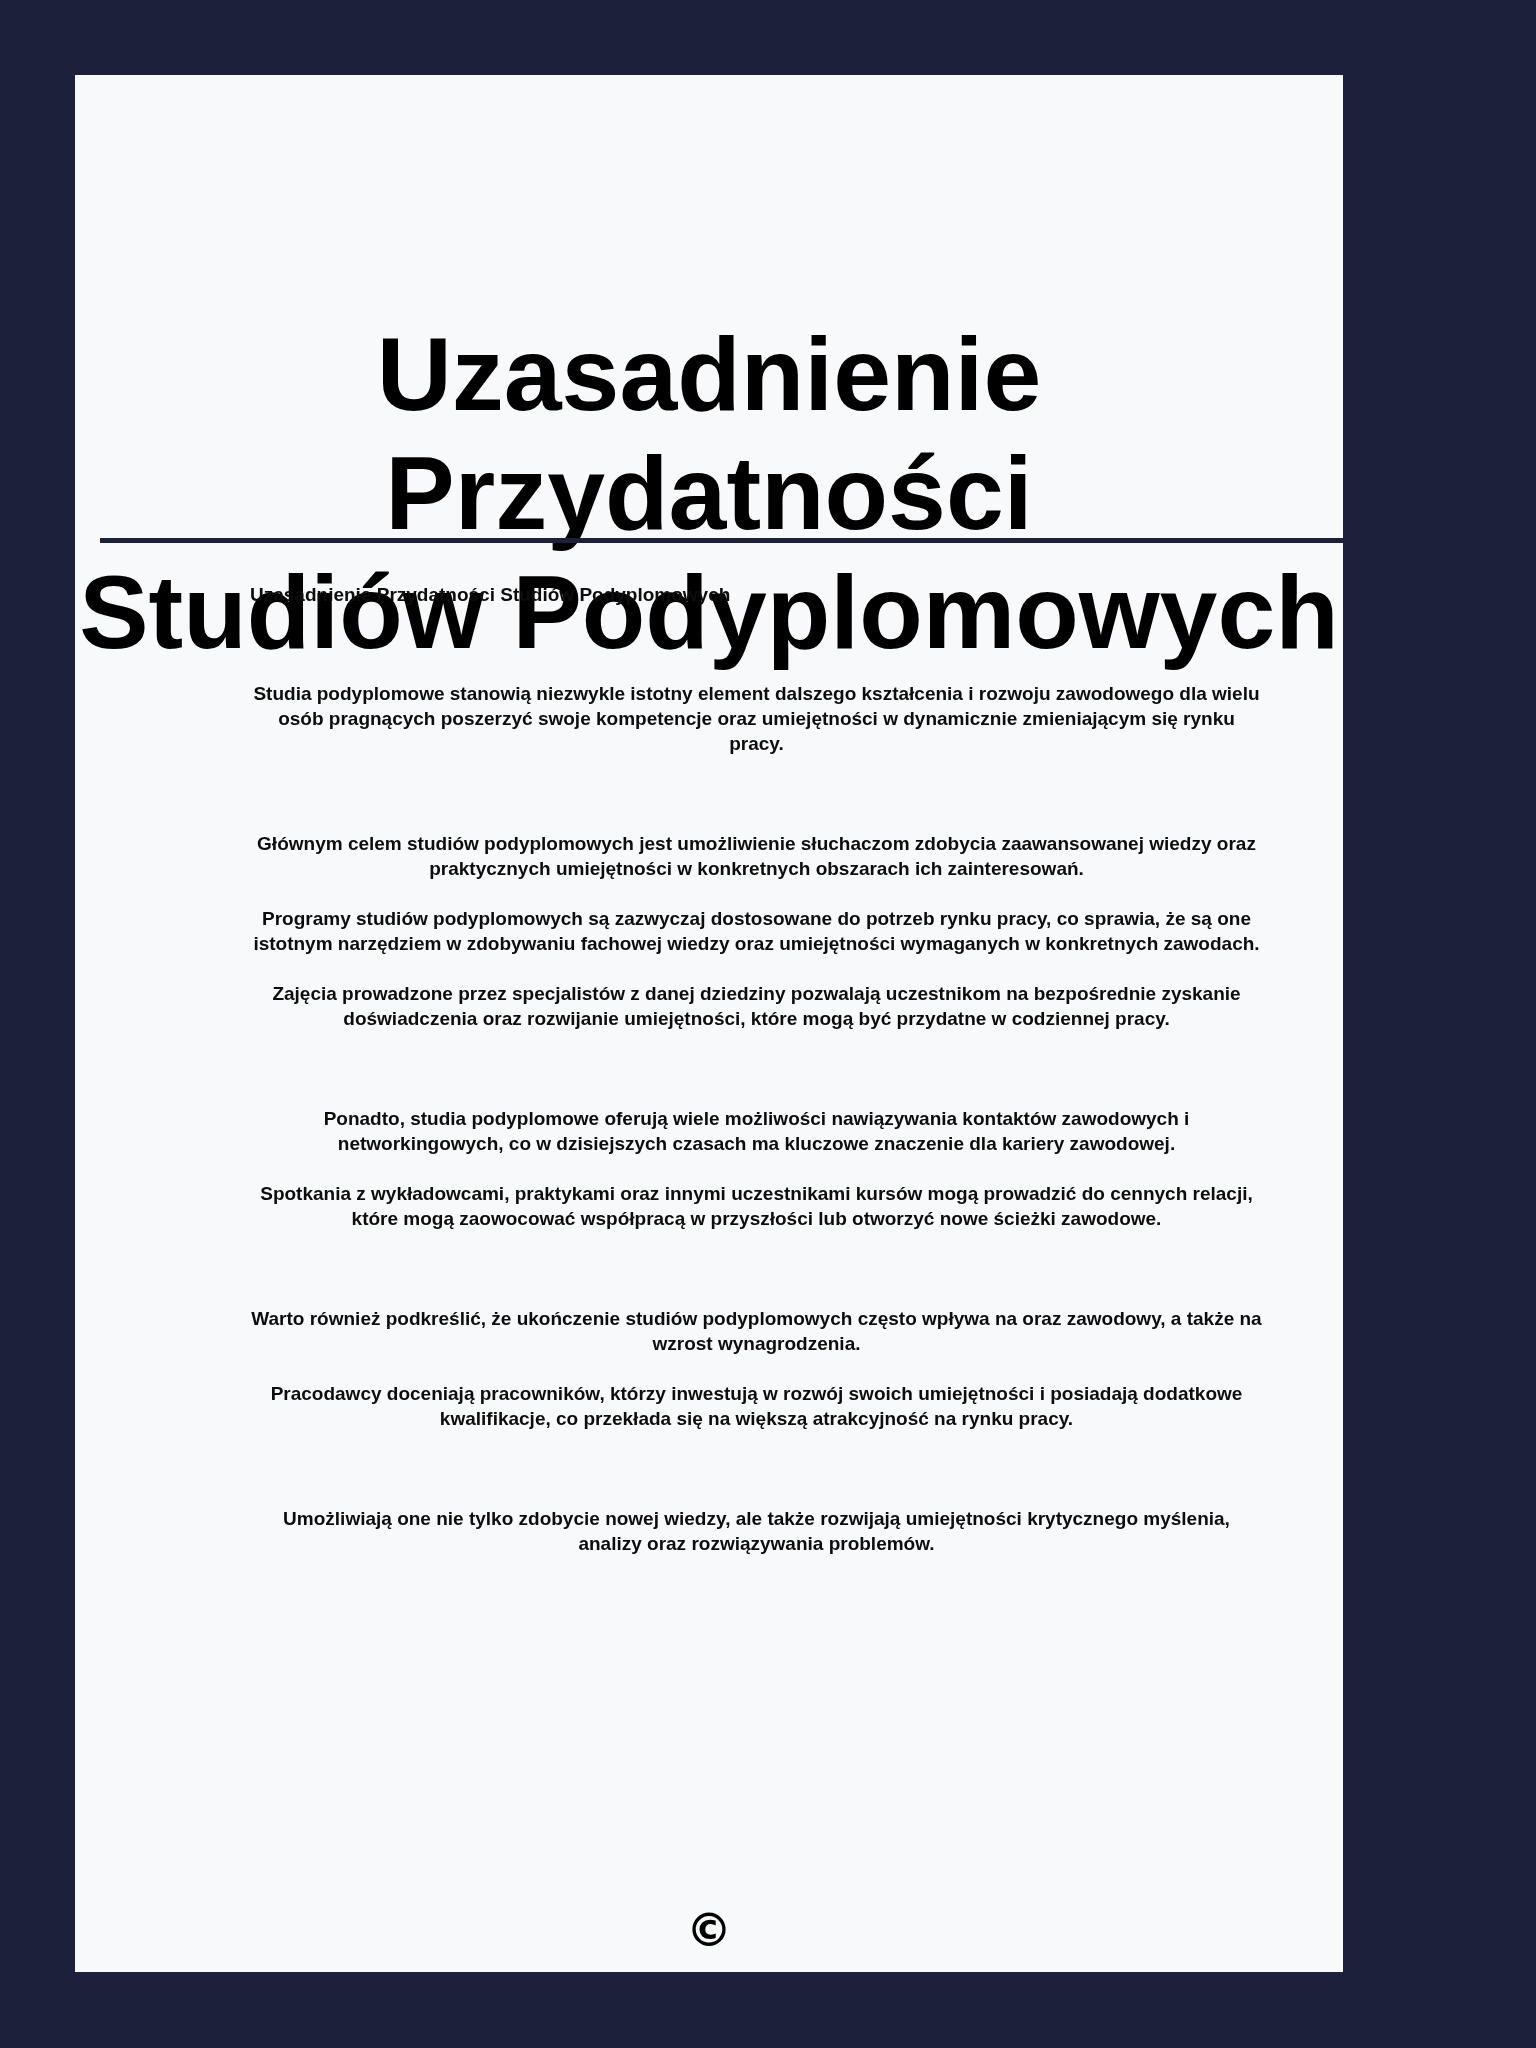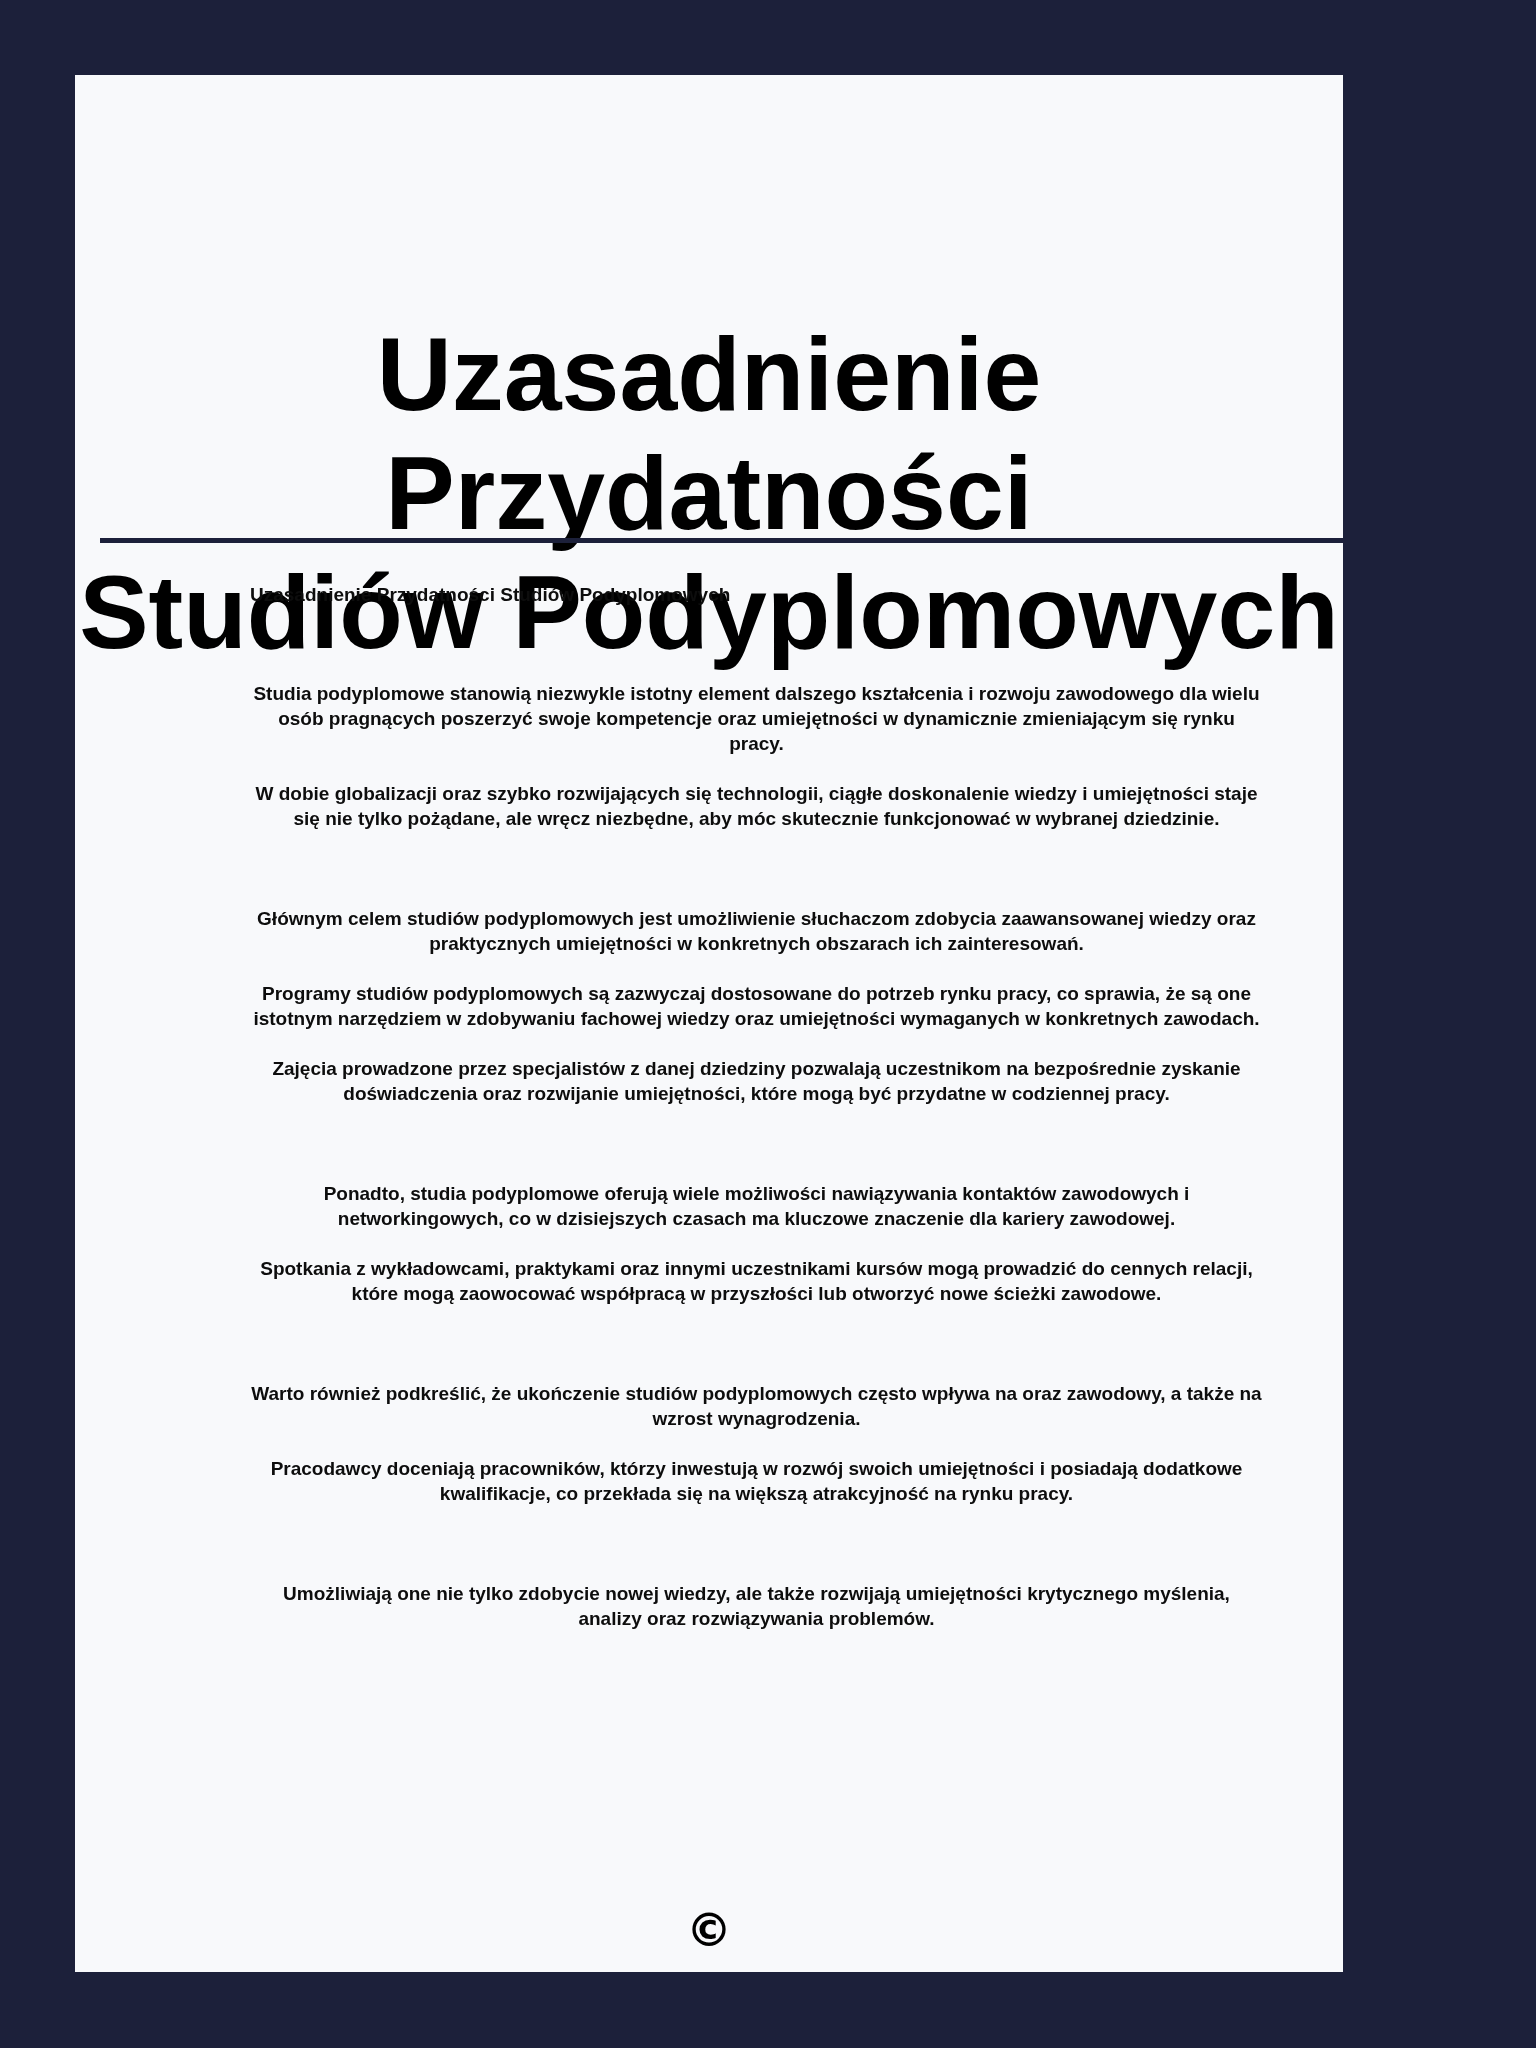--- a/index.html
+++ b/index.html
@@ -94,21 +94,20 @@
     <span>Studiów Podyplomowych</span>
   </h1>
 
   <div class="rule"></div>
 
   <div class="content">
     <div class="doc-heading">Uzasadnienie Przydatności Studiów Podyplomowych</div>
 
     <div class="section">
       <p>Studia podyplomowe stanowią niezwykle istotny element dalszego kształcenia i rozwoju zawodowego dla wielu osób pragnących poszerzyć swoje kompetencje oraz umiejętności w dynamicznie zmieniającym się rynku pracy.</p>
-      <p>W dobie globalizacji oraz szybko rozwijających się technologii, ciągłe doskonalenie wiedzy i umiejętności staje się nie tylko pożądane, ale wręcz niezbędne, aby móc skutecznie funkcjonować w wybranej dziedzinie.</p>
     </div>
 
     <div class="section">
       <p>Głównym celem studiów podyplomowych jest umożliwienie słuchaczom zdobycia zaawansowanej wiedzy oraz praktycznych umiejętności w konkretnych obszarach ich zainteresowań.</p>
       <p>Programy studiów podyplomowych są zazwyczaj dostosowane do potrzeb rynku pracy, co sprawia, że są one istotnym narzędziem w zdobywaniu fachowej wiedzy oraz umiejętności wymaganych w konkretnych zawodach.</p>
       <p>Zajęcia prowadzone przez specjalistów z danej dziedziny pozwalają uczestnikom na bezpośrednie zyskanie doświadczenia oraz rozwijanie umiejętności, które mogą być przydatne w codziennej pracy.</p>
     </div>
 
     <div class="section">
       <p>Ponadto, studia podyplomowe oferują wiele możliwości nawiązywania kontaktów zawodowych i networkingowych, co w dzisiejszych czasach ma kluczowe znaczenie dla kariery zawodowej.</p>

